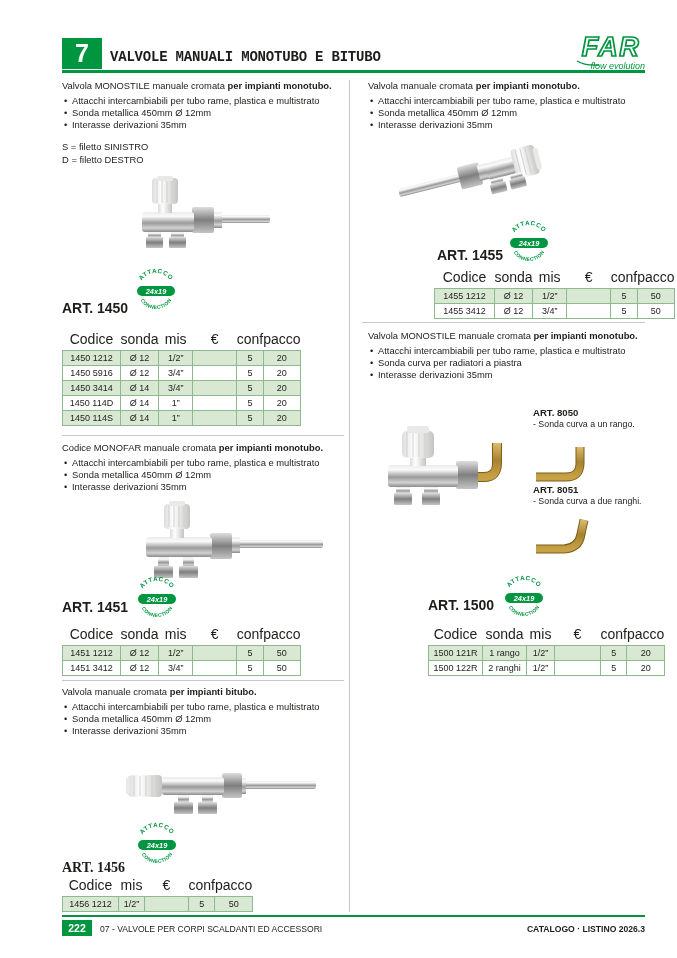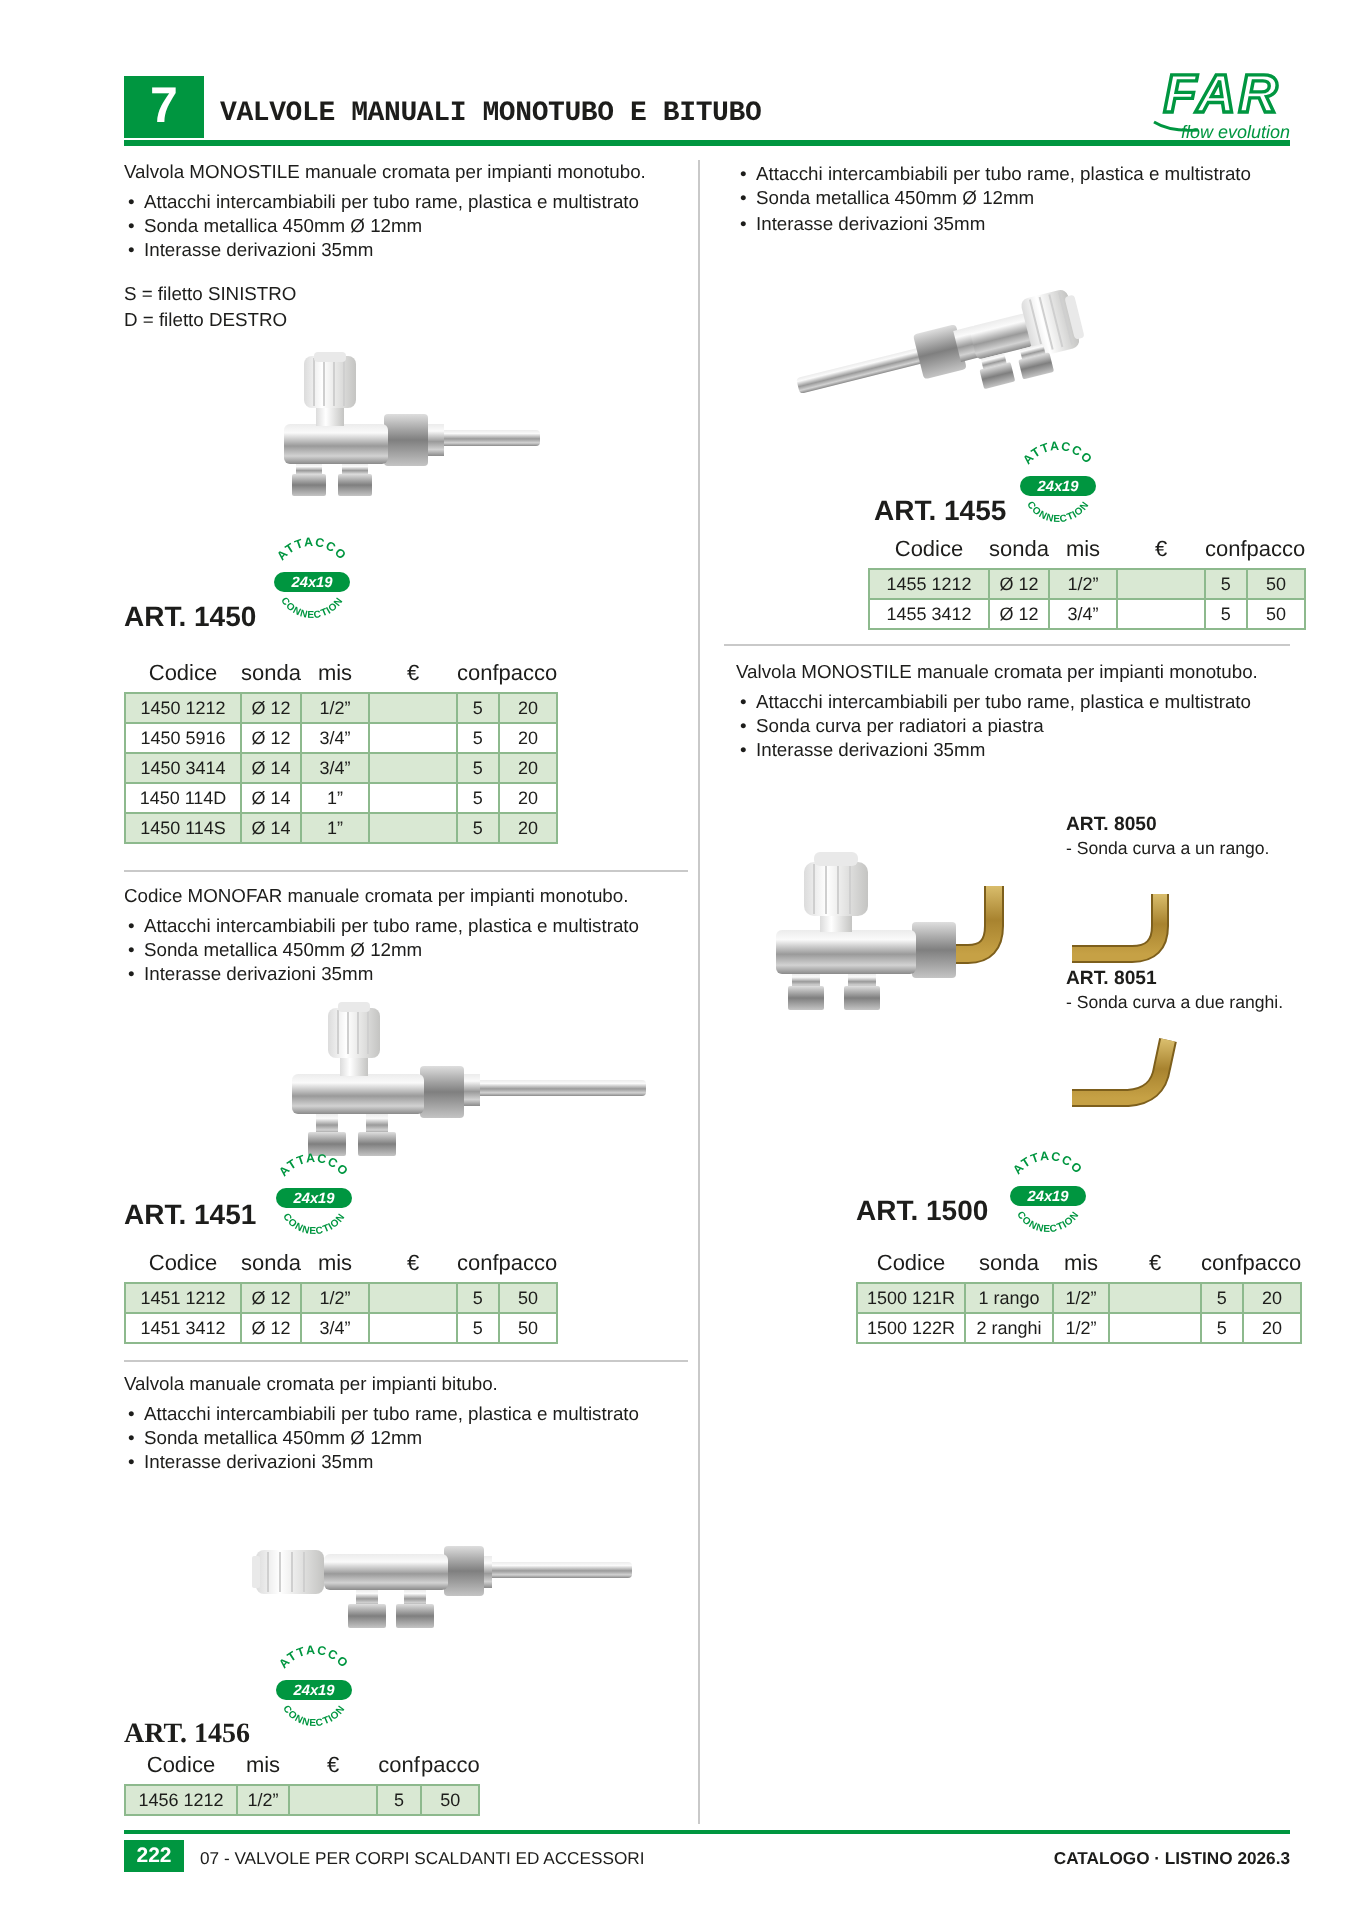--- a/index.html
+++ b/index.html
@@ -12,33 +12,33 @@
 
   
   .chapter-box { background:#009640; color:#ffffff; width:40px; height:31px;
     display:flex; align-items:center; justify-content:center;
     font-size:25px; font-weight:bold; }
   .page-title { font-size:14px; font-weight:bold; letter-spacing:-0.2px;font-family:Liberation Mono, monospace; }
   .header-rule { background:#009640; height:3px; }
 
   
   .intro { margin:0 0 2px 0; font-size:9.4px; line-height:12.5px; }
-  .intro b { font-weight:normal; }
+  .intro b { font-weight:bold; }
   ul.bullets { margin:1px 0 0 0; padding:0; list-style:none; font-size:9.4px; line-height:12.3px; }
   ul.bullets li { position:relative; padding-left:10px; }
   ul.bullets li::before { content:"•"; position:absolute; left:2px; }
   .notes { margin-top:9px; font-size:9.4px; line-height:13px; }
 
   .art-heading { font-size:14px; font-weight:bold; }
   .sub-art-label { font-size:9.6px; font-weight:bold; }
   .sub-art-desc { font-size:8.8px; margin-top:1px; }
 
   
   table.spec-table { border-collapse:collapse; table-layout:fixed; }
-  table.spec-table th { font-size:11px; font-weight:normal; padding:0 0 3px 0; text-align:center; }
+  table.spec-table th { font-size:14px; font-weight:normal; padding:0 0 3px 0; text-align:center; }
   table.spec-table td { font-size:9px; border:1px solid #8db98d; height:14px;
     text-align:center; padding:0; line-height:14px; background:#ffffff; }
   table.spec-table tbody tr:nth-child(odd) td { background:#d9e8d3; }
 
   
   .badge-arc { fill:#009640; font-size:6.2px; font-weight:bold; letter-spacing:0.7px;
     font-family:"Liberation Sans", sans-serif; }
   .badge-arc-b { fill:#009640; font-size:5px; font-weight:bold; letter-spacing:0.35px;
     font-family:"Liberation Sans", sans-serif; }
   .badge-band { fill:#009640; }
@@ -341,20 +341,21 @@
           <td>1456 1212</td>
           <td>1/2”</td>
           <td></td>
           <td>5</td>
           <td>50</td>
         </tr>
       </tbody>
     </table>
 
   <div class="abs" style="left:368px; top:80px; width:278px;">
+    <p class="intro"><span>Valvola manuale cromata</span> <b>per impianti monotubo.</b></p>
     <ul class="bullets">
         <li>Attacchi intercambiabili per tubo rame, plastica e multistrato</li>
         <li>Sonda metallica 450mm Ø 12mm</li>
         <li>Interasse derivazioni 35mm</li>
       </ul>
   </div>
 
   <svg class="abs" style="left:398px; top:140px;" width="148" height="78" viewBox="0 0 148 78">
     <g transform="rotate(-14 74 40)">
       <rect x="0" y="31" width="72" height="8" rx="2" fill="url(#chromeV)"></rect>

